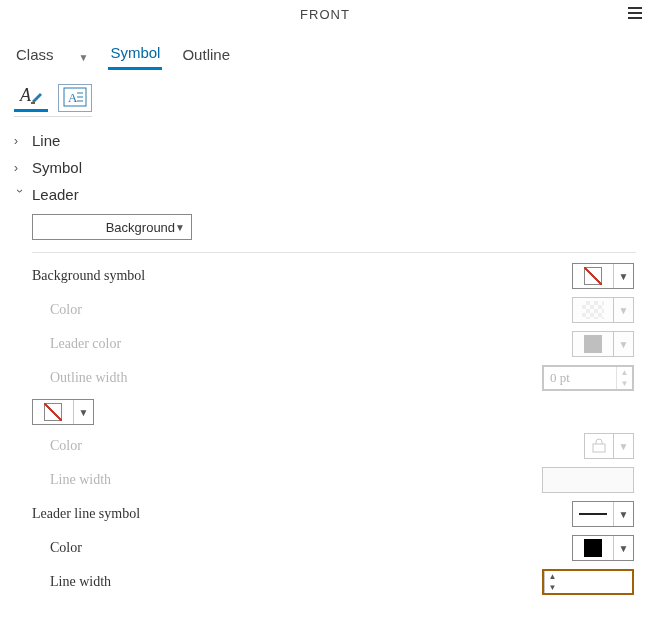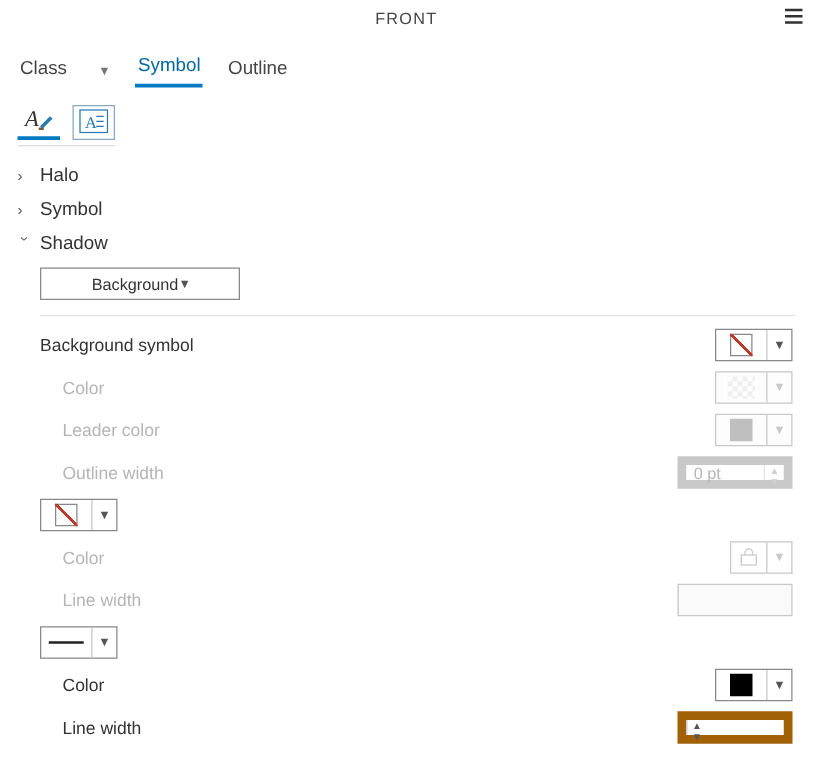--- a/index.html
+++ b/index.html
@@ -51,30 +51,30 @@
   .groups { padding: 10px 14px 0 14px; }
   .group-header {
     display:flex; align-items:center; gap:6px;
     font-size:15px; color:#333; padding:5px 0; cursor:pointer;
   }
   .chev { width:12px; display:inline-block; font-size:12px; color:#555; }
   .group-body { padding: 6px 0 0 18px; }
 
   .dropdown {
     height:26px; border:1px solid #888; background:#fff;
-    display:flex; align-items:center; justify-content:center;
+    display:flex; align-items:center; justify-content:flex-end;
     padding:0 6px 0 8px; min-width:150px; font-size:13px; cursor:pointer;
   }
   .dd-caret { font-size:10px; color:#555; }
 
   .hr { height:1px; background:#e3e3e3; margin:12px 0 6px 0; }
 
   .row {
     display:flex; align-items:center; justify-content:space-between;
-    height:34px; padding-right:2px;
+    height:34px; padding-right:2px;font-family:Liberation Serif, serif;
   }
   .row-label { font-size:14px; }
   .row .indent { padding-left:18px; }
   .row.section .row-label { color:#323232; }
   .row.disabled .row-label { color:#b5b5b5; }
 
   .ctrl { display:flex; align-items:center; gap:0; }
 
   .swatch-btn {
     height:26px; display:flex; align-items:center;
@@ -110,21 +110,21 @@
     background-position:0 0,0 4px,4px -4px,-4px 0;
   }
   .line-sample { width:28px; height:0; border-top:2px solid #222; }
 
   .icon-only {
     width:30px; height:26px; border:1px solid #c8c8c8; background:#fff;
     display:flex; align-items:center; justify-content:center; color:#c8c8c8;
   }
 
   .spinner {
-    height:26px; display:flex; align-items:stretch; border:7px solid #a16207;
+    height:26px; display:flex; align-items:stretch; border:2px solid #a16207;
     background:#fff; min-width:92px;
   }
   .spinner.disabled { border-color:#c8c8c8; color:#b5b5b5; }
   .spinner .sp-val {
     flex:1; padding:0 6px; display:flex; align-items:center; font-size:13px;
   }
   .spinner .sp-btns {
     width:16px; display:flex; flex-direction:column; border-left:1px solid #c8c8c8;
   }
   .spinner.disabled .sp-btns { border-left-color:#e2e2e2; }
@@ -182,31 +182,31 @@
         <line x1="14" y1="14" x2="20" y2="14" stroke="#2a7ab0"></line>
       </svg>
     </div>
   </div>
   <div class="sub-underline"></div>
 
   <div class="groups">
 
     <div class="group-header">
       <span class="chev">›</span>
-      <span>Halo</span>
+      <span>Line</span>
     </div>
 
     <div class="group-header">
       <span class="chev">›</span>
       <span>Symbol</span>
     </div>
 
     <div class="group-header">
       <span class="chev" style="transform:rotate(90deg);display:inline-block;">›</span>
-      <span>Shadow</span>
+      <span>Leader</span>
     </div>
 
     <div class="group-body">
 
       <div class="dropdown" style="width:160px;">
         <span>Background</span>
         <span class="dd-caret">▼</span>
       </div>
 
       <div class="hr"></div>
@@ -280,20 +280,21 @@
         </div>
       </div>
       <div class="row disabled">
         <span class="row-label indent">Line width</span>
         <div class="ctrl">
           <div class="blank-input"></div>
         </div>
       </div>
 
       <div class="row section">
+        <span class="row-label">Leader line symbol</span>
         <div class="ctrl">
           <div class="swatch-btn">
             <div class="swatch-area">
                 <div class="line-sample"></div>
               </div>
             <div class="swatch-caret">▼</div>
           </div>
         </div>
       </div>
       <div class="row">

